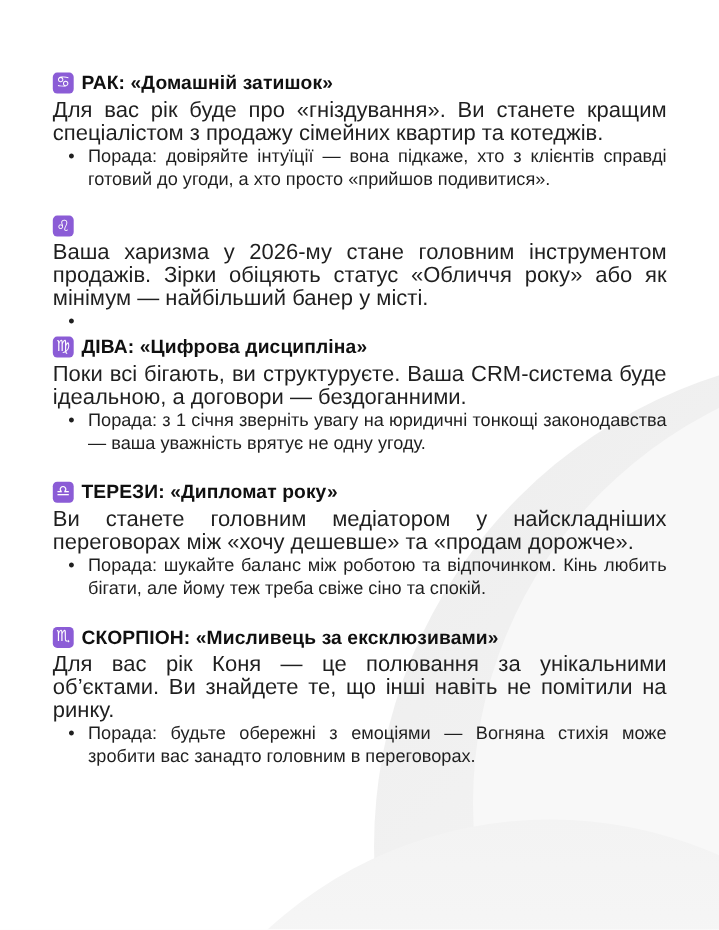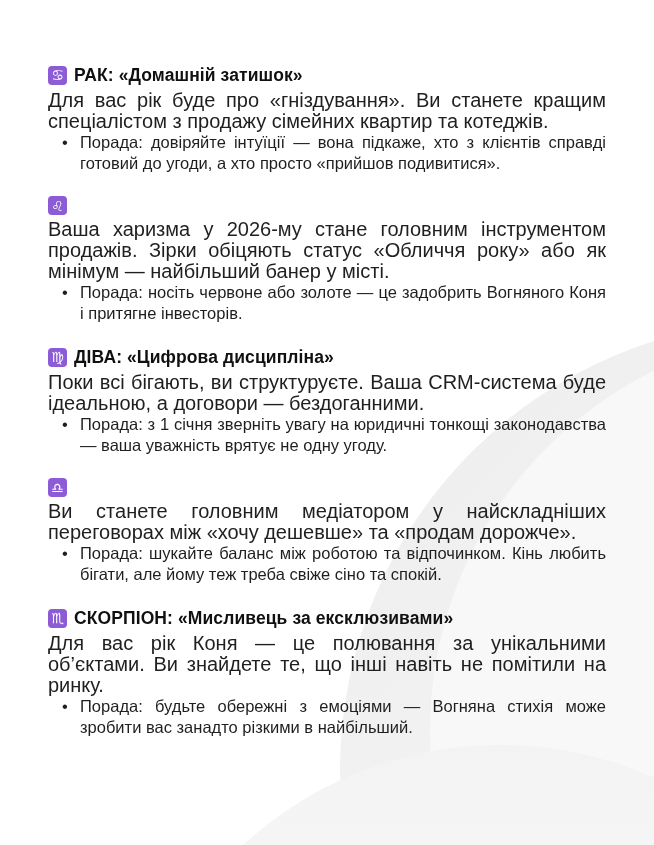--- a/index.html
+++ b/index.html
@@ -120,21 +120,21 @@
     </section>
 
     <section class="zodiac">
       <div class="title-row">
         <span class="badge">
             <span class="glyph">♌</span>
           </span>
       </div>
       <p class="sec-body">Ваша харизма у 2026-му стане головним інструментом продажів. Зірки обіцяють статус «Обличчя року» або як мінімум — найбільший банер у місті.</p>
       <ul class="advice-list">
-        <li><span class="bullet-dot">•</span><span>Порада: носіть червоне або золоте — це задобрить Вогняного Коня і притягне інвесторів.</span></li>
+        <li><span class="bullet-dot">•</span></li>
       </ul>
     </section>
 
     <section class="zodiac">
       <div class="title-row">
         <span class="badge">
             <span class="glyph">♍</span>
           </span>
         <h2 class="sec-title">ДІВА: «Цифрова дисципліна»</h2>
       </div>
@@ -142,34 +142,35 @@
       <ul class="advice-list">
         <li><span class="bullet-dot">•</span><span>Порада: з 1 січня зверніть увагу на юридичні тонкощі законодавства — ваша уважність врятує не одну угоду.</span></li>
       </ul>
     </section>
 
     <section class="zodiac">
       <div class="title-row">
         <span class="badge">
             <span class="glyph">♎</span>
           </span>
+        <h2 class="sec-title">ТЕРЕЗИ: «Дипломат року»</h2>
       </div>
       <p class="sec-body">Ви станете головним медіатором у найскладніших переговорах між «хочу дешевше» та «продам дорожче».</p>
       <ul class="advice-list">
         <li><span class="bullet-dot">•</span><span>Порада: шукайте баланс між роботою та відпочинком. Кінь любить бігати, але йому теж треба свіже сіно та спокій.</span></li>
       </ul>
     </section>
 
     <section class="zodiac">
       <div class="title-row">
         <span class="badge">
             <span class="glyph">♏</span>
           </span>
         <h2 class="sec-title">СКОРПІОН: «Мисливець за ексклюзивами»</h2>
       </div>
       <p class="sec-body">Для вас рік Коня — це полювання за унікальними об’єктами. Ви знайдете те, що інші навіть не помітили на ринку.</p>
       <ul class="advice-list">
-        <li><span class="bullet-dot">•</span><span>Порада: будьте обережні з емоціями — Вогняна стихія може зробити вас занадто різкими в найбільший.</span></li>
+        <li><span class="bullet-dot">•</span><span>Порада: будьте обережні з емоціями — Вогняна стихія може зробити вас занадто головним в переговорах.</span></li>
       </ul>
     </section>
 
   </div>
 </div>
 
 </body></html>

